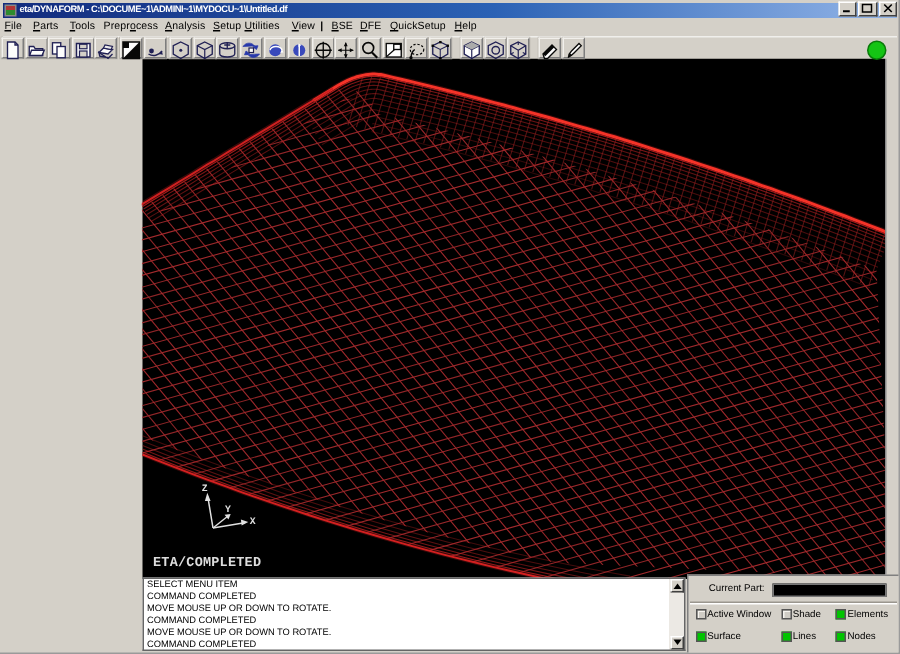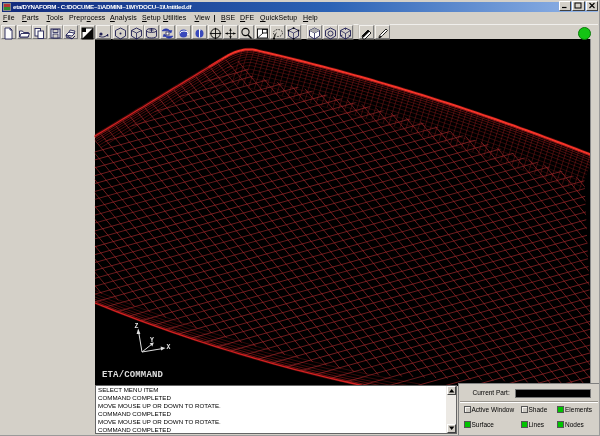--- a/index.html
+++ b/index.html
@@ -289,21 +289,21 @@
 <polygon points="138.2,328.5 136.6,334 140.4,334"></polygon>
 <polygon points="165.5,348 160.6,346.4 161.1,350.4"></polygon>
 <polygon points="153.8,342.6 149.7,343.2 152.3,346.4"></polygon>
 </g>
 <g fill="#e0e0e0" font-size="6.5px" font-family="Liberation Mono,monospace" font-weight="bold">
 <text x="134.5" y="327.5">Z</text>
       <text x="166.5" y="349">X</text>
       <text x="150" y="341.5">Y</text>
 </g>
 </svg>
-<div class="etatxt">ETA/COMMAND</div>
+<div class="etatxt">ETA/COMPLETED</div>
 <div class="titlebar">
  <div class="ticon"></div>
  <div class="ttext">eta/DYNAFORM - C:\DOCUME~1\ADMINI~1\MYDOCU~1\Untitled.df</div>
 </div>
 <div class="tbtns">
  <div class="tbtn">
       <svg width="12" height="9" style="position:absolute;left:-1px;top:-1px">
         <path d="M3 6.5h4.5" stroke="#000" stroke-width="1.2"></path>
       </svg>
     </div>

